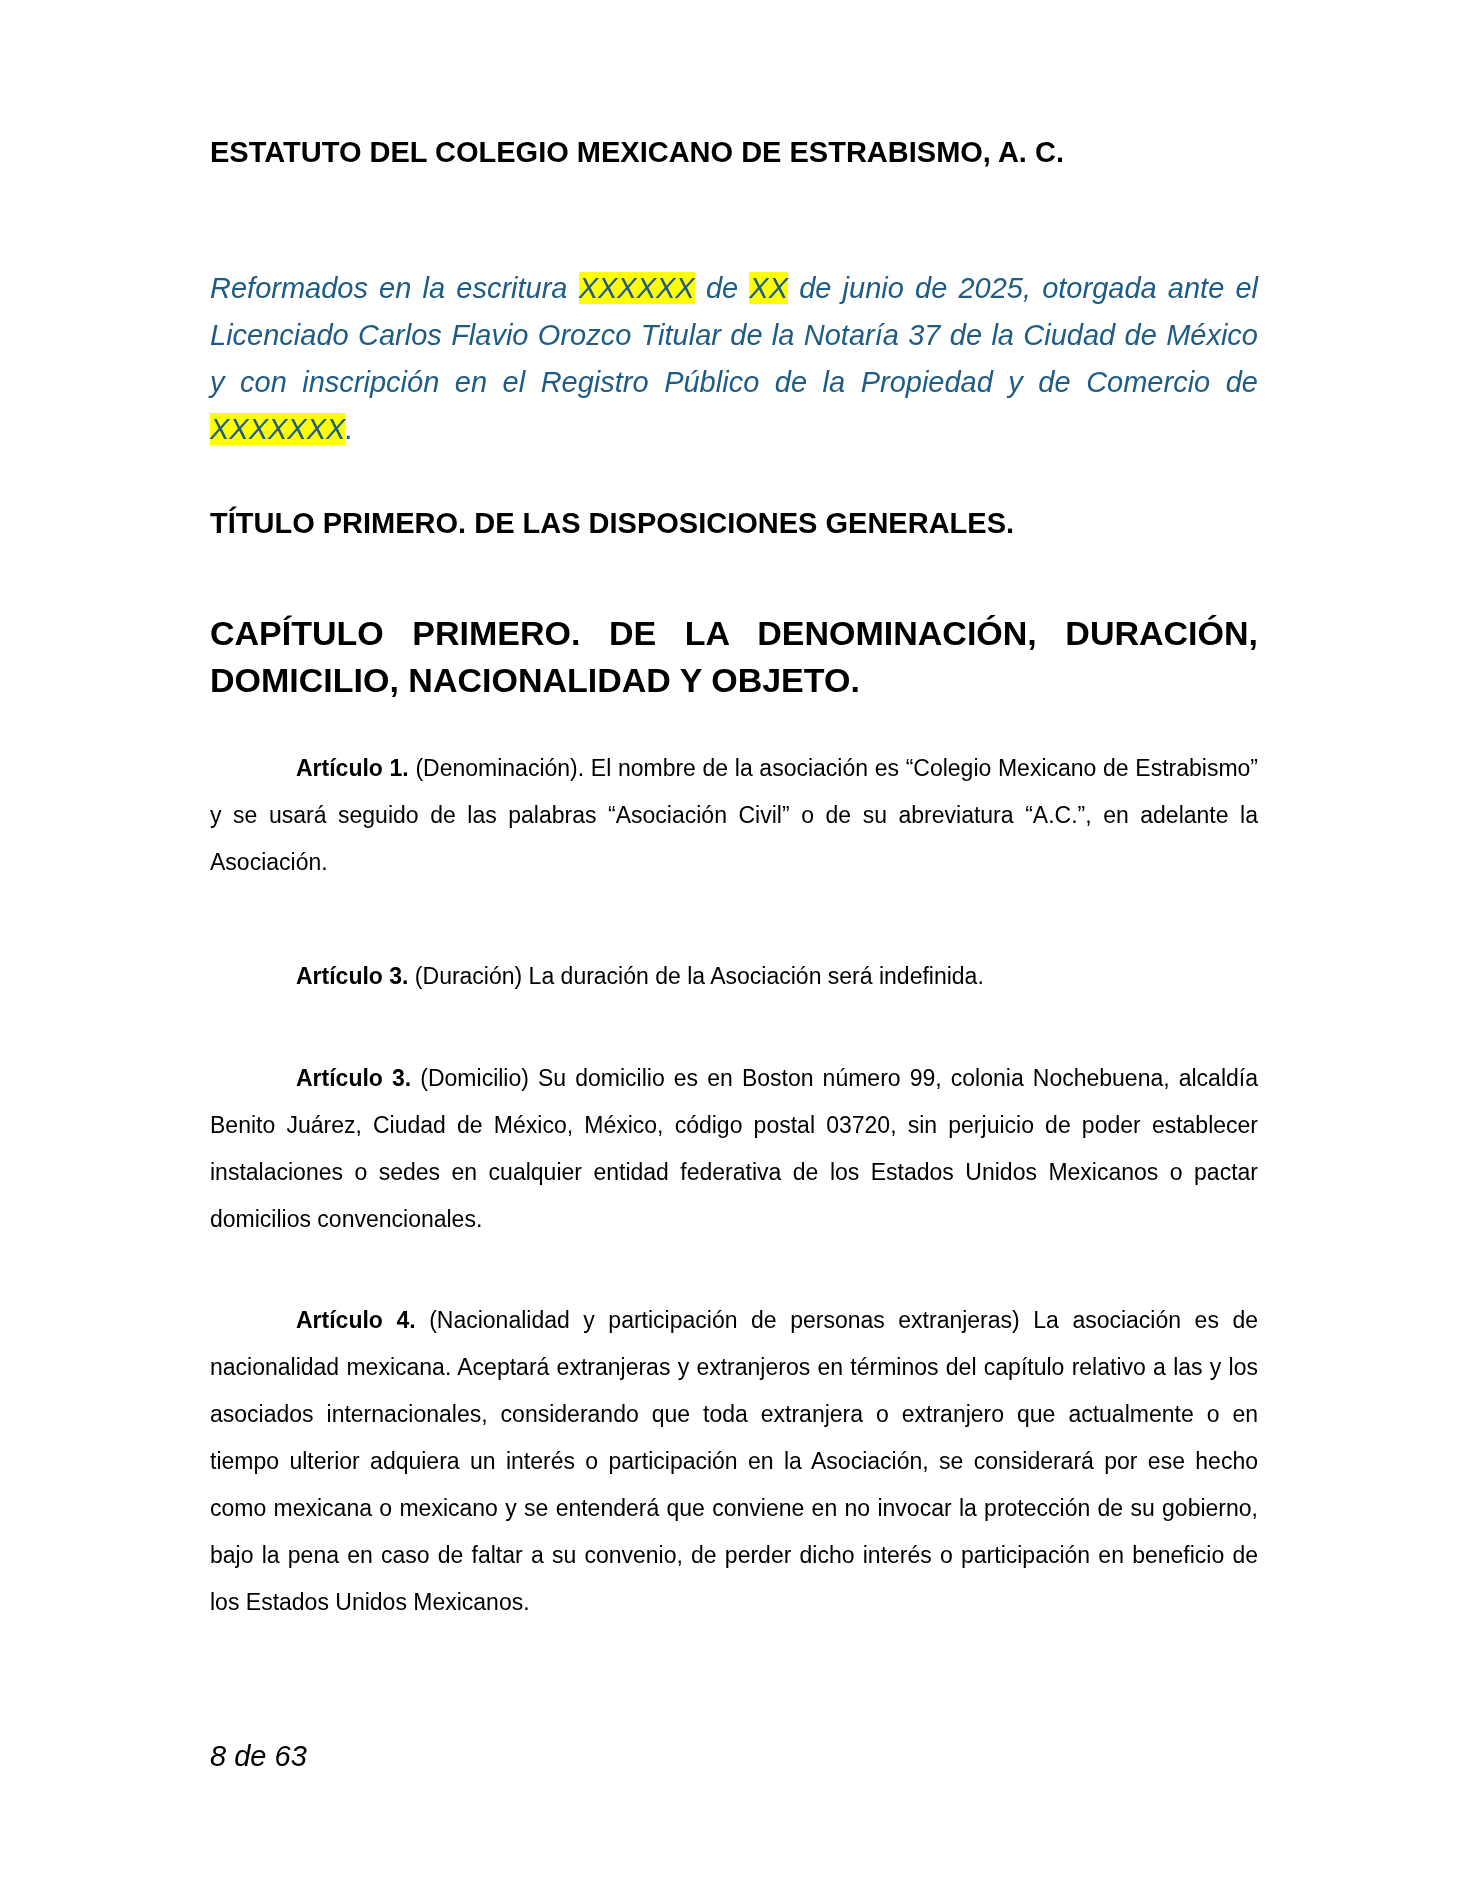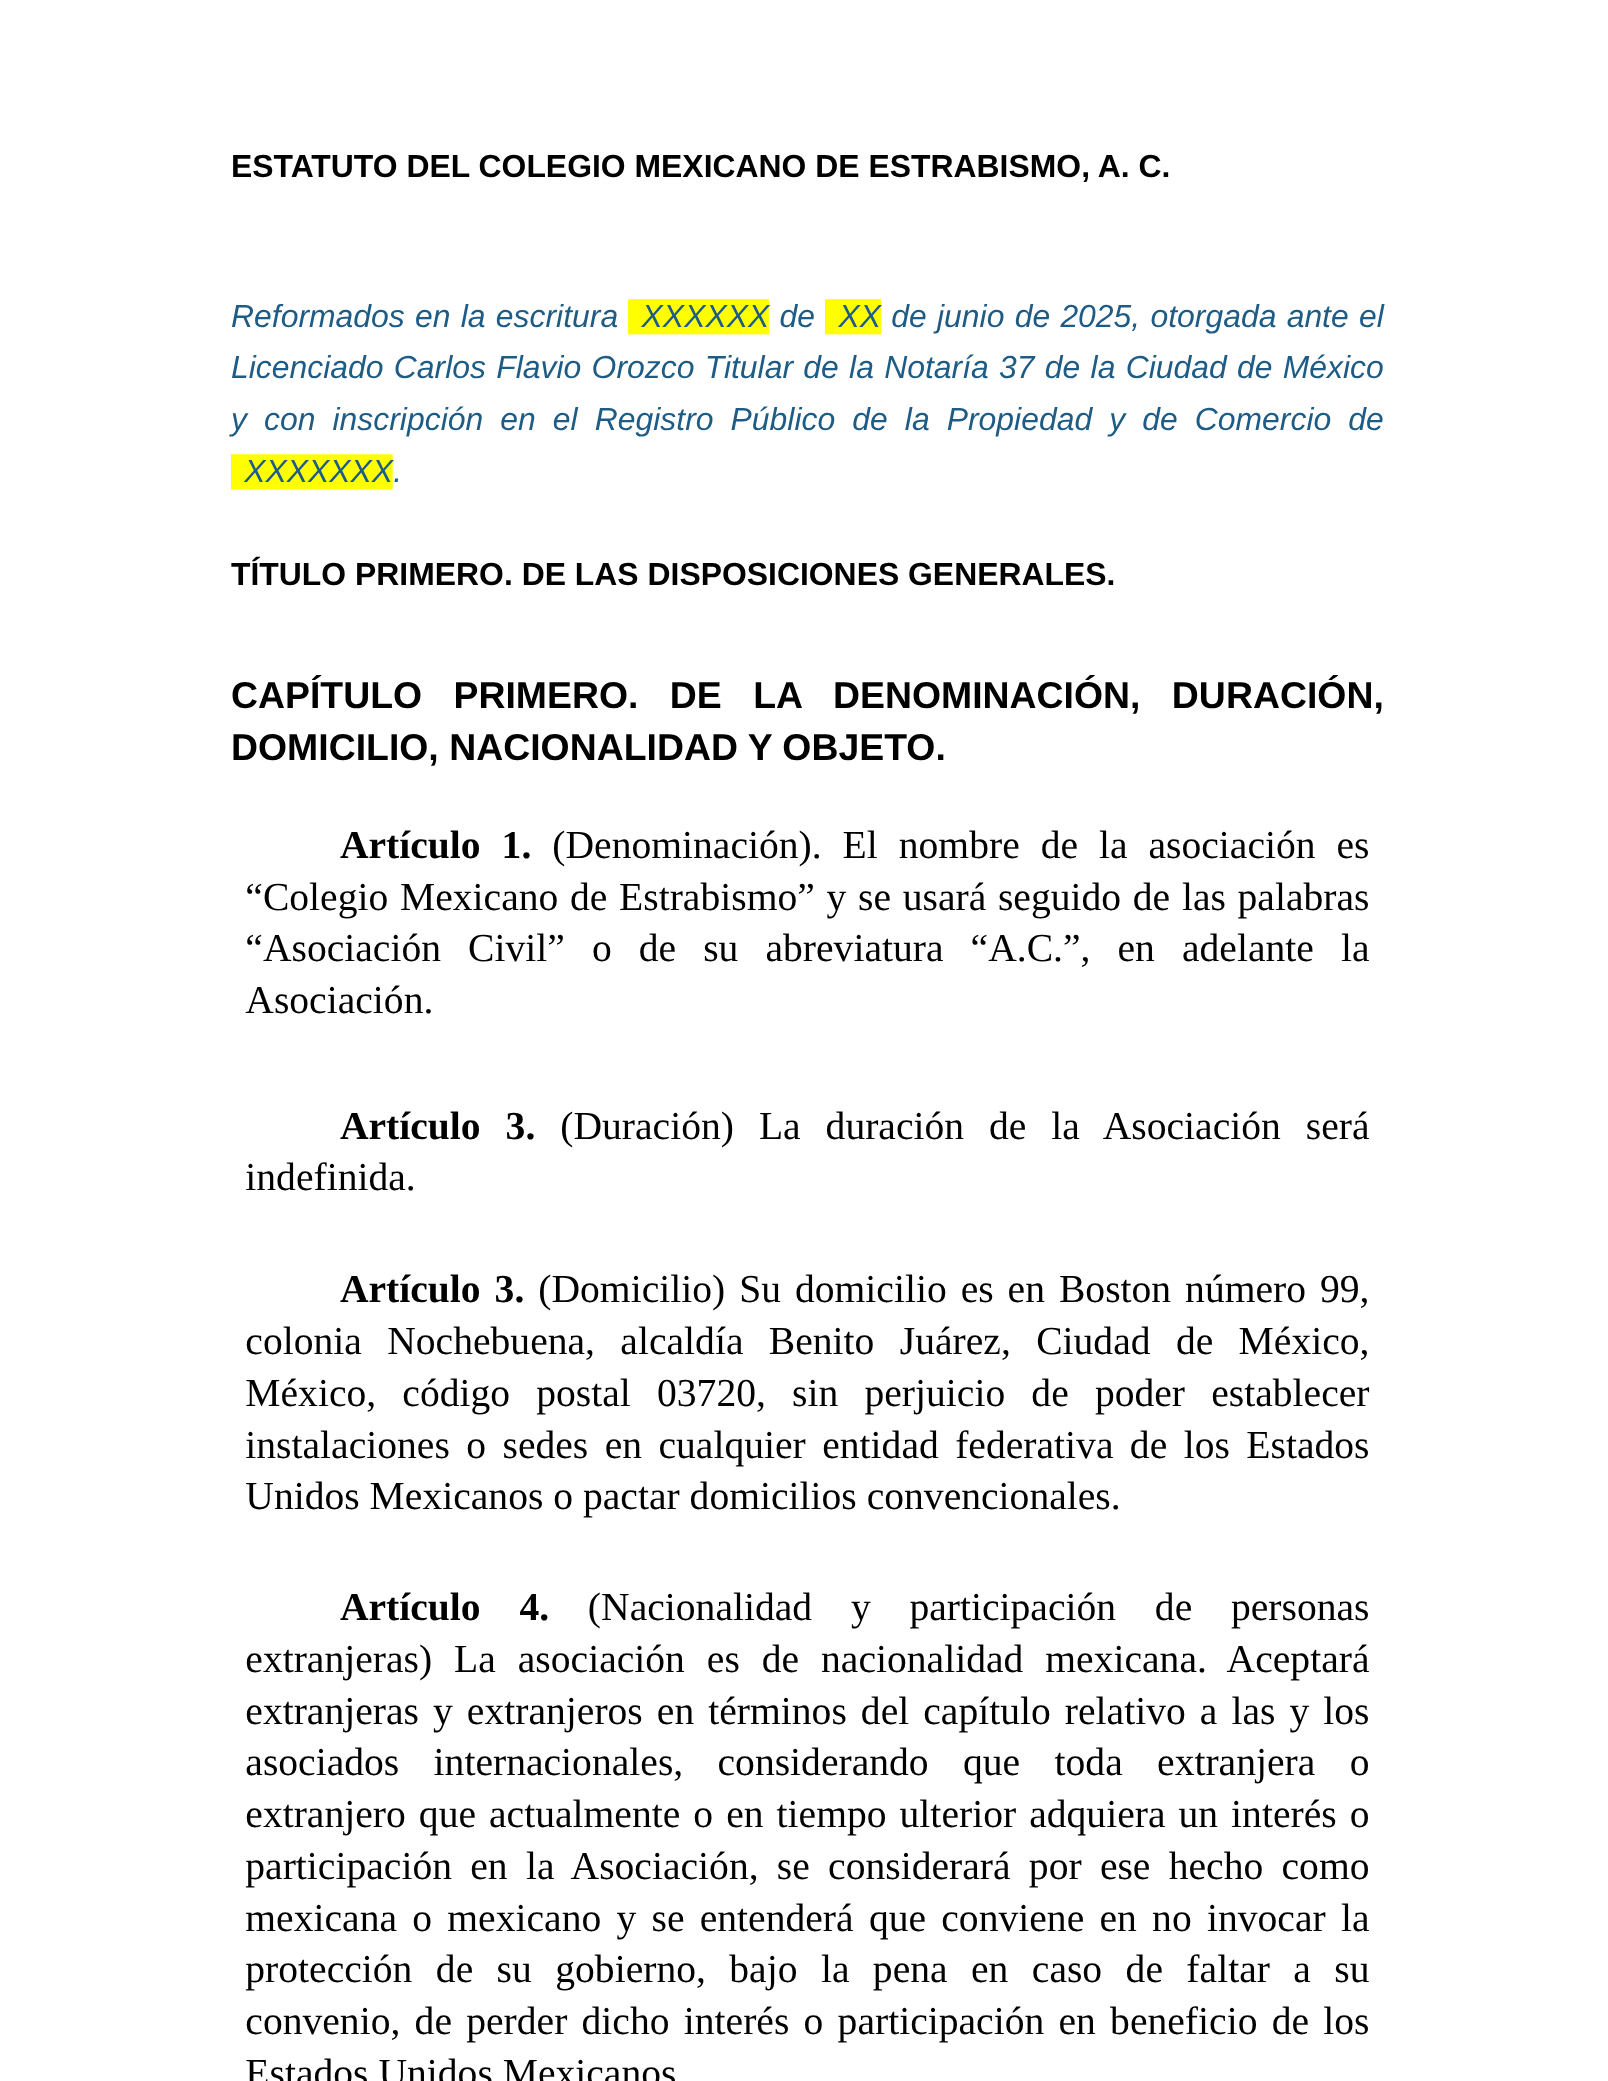--- a/index.html
+++ b/index.html
@@ -27,43 +27,41 @@
   }
   .reform-note {
     font-size: 29px;
     line-height: 47px;
     font-style: italic;
     text-align: justify;
     margin: 0 0 47px 0;
   }
   .reform-note .hl {
     background: #ffff00;
-    padding-left: 12px;
   }
   .section-heading {
     font-size: 29px;
     line-height: 47px;
     font-weight: bold;
     text-align: left;
     margin: 0 0 63px 0;
   }
   .chapter-heading {
     font-size: 34px;
     line-height: 47px;
     font-weight: bold;
     text-align: justify;
     margin: 0 0 41px 0;
   }
   .article {
-    font-size: 36px;
+    font-size: 23px;
     line-height: 47px;
     text-align: justify;
     text-indent: 86px;
-    margin: 13px;
-    font-family: Liberation Serif, serif;
+    margin: 0;
   }
   .article .article-label {
     font-weight: bold;
   }
   .article.sp-a { margin-bottom: 67px; }
   .article.sp-b { margin-bottom: 55px; }
   .article.sp-c { margin-bottom: 54px; }
   .article.sp-d { margin-bottom: 0; }
   .page-footer {
     font-size: 29px;

